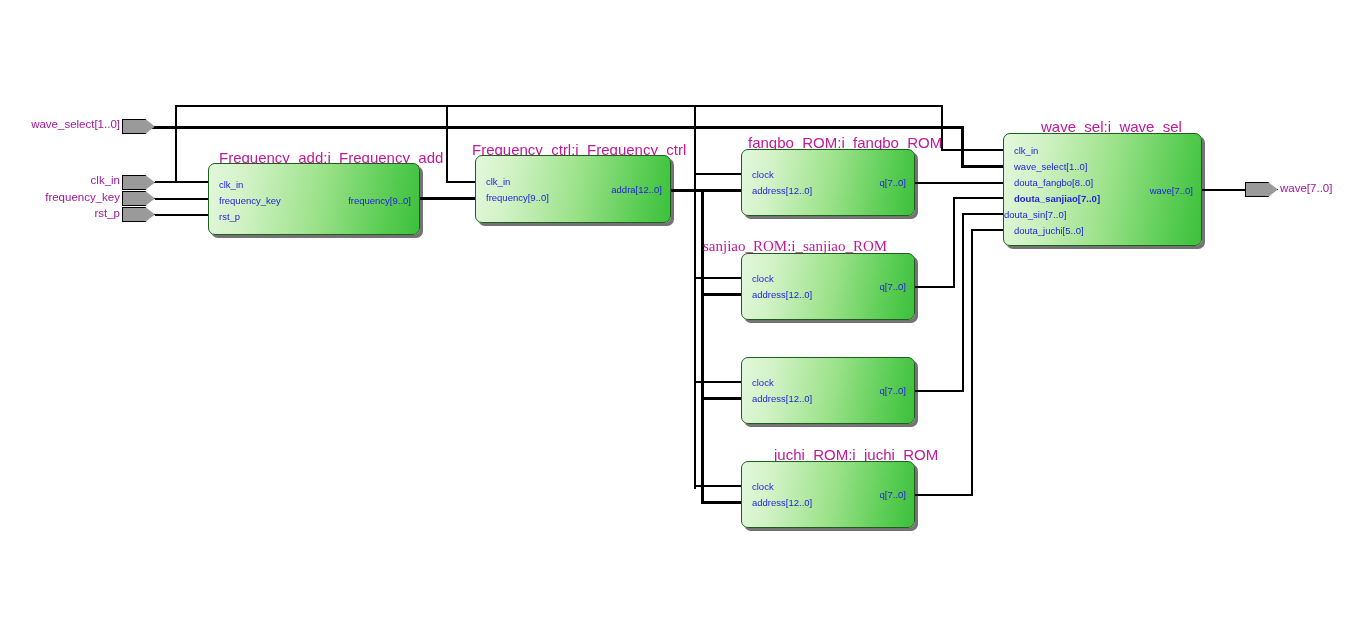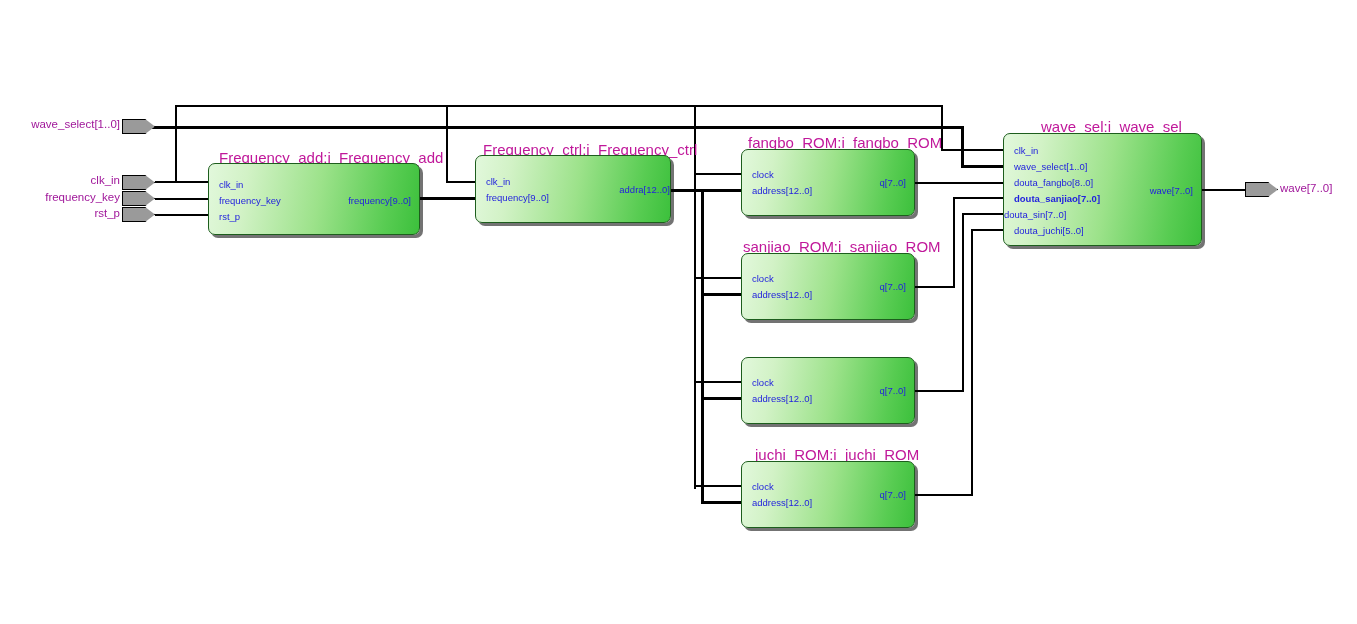--- a/index.html
+++ b/index.html
@@ -129,49 +129,49 @@
   <div class="port-label" style="left:1280px;top:182px;">wave[7..0]</div>
 
   <div class="block-title" style="left:219px;top:149px;">Frequency_add:i_Frequency_add</div>
   <div class="block" style="left:208px;top:163px;width:212px;height:72px;">
     <span class="pin" style="left:10px;top:16px;">clk_in</span>
     <span class="pin" style="left:10px;top:32px;">frequency_key</span>
     <span class="pin" style="left:10px;top:48px;">rst_p</span>
     <span class="pin out" style="right:8px;top:32px;">frequency[9..0]</span>
   </div>
 
-  <div class="block-title" style="left:483px;top:141px;">Frequency_ctrl:i_Frequency_ctrl</div>
+  <div class="block-title" style="left:472px;top:141px;">Frequency_ctrl:i_Frequency_ctrl</div>
   <div class="block" style="left:475px;top:155px;width:196px;height:68px;">
     <span class="pin" style="left:10px;top:21px;">clk_in</span>
     <span class="pin" style="left:10px;top:37px;">frequency[9..0]</span>
-    <span class="pin out" style="right:0;top:29px;">addra[12..0]</span>
+    <span class="pin out" style="right:8px;top:29px;">addra[12..0]</span>
   </div>
 
   <div class="block-title" style="left:748px;top:134px;">fangbo_ROM:i_fangbo_ROM</div>
   <div class="block" style="left:741px;top:149px;width:174px;height:67px;">
     <span class="pin" style="left:10px;top:20px;">clock</span>
     <span class="pin" style="left:10px;top:36px;">address[12..0]</span>
     <span class="pin out" style="right:8px;top:28px;">q[7..0]</span>
   </div>
 
-  <div class="block-title" style="left:743px;top:238px;">sanjiao_ROM:i_sanjiao_ROM</div>
+  <div class="block-title" style="left:703px;top:238px;font-family:Liberation Serif, serif;">sanjiao_ROM:i_sanjiao_ROM</div>
   <div class="block" style="left:741px;top:253px;width:174px;height:67px;">
     <span class="pin" style="left:10px;top:20px;">clock</span>
     <span class="pin" style="left:10px;top:36px;">address[12..0]</span>
     <span class="pin out" style="right:8px;top:28px;">q[7..0]</span>
   </div>
 
   <div class="block-title" style="left:764px;top:362px;">sin_ROM:i_sin_ROM</div>
   <div class="block" style="left:741px;top:357px;width:174px;height:67px;">
     <span class="pin" style="left:10px;top:20px;">clock</span>
     <span class="pin" style="left:10px;top:36px;">address[12..0]</span>
     <span class="pin out" style="right:8px;top:28px;">q[7..0]</span>
   </div>
 
-  <div class="block-title" style="left:755px;top:446px;">juchi_ROM:i_juchi_ROM</div>
+  <div class="block-title" style="left:774px;top:446px;">juchi_ROM:i_juchi_ROM</div>
   <div class="block" style="left:741px;top:461px;width:174px;height:67px;">
     <span class="pin" style="left:10px;top:20px;">clock</span>
     <span class="pin" style="left:10px;top:36px;">address[12..0]</span>
     <span class="pin out" style="right:8px;top:28px;">q[7..0]</span>
   </div>
 
   <div class="block-title" style="left:1041px;top:118px;">wave_sel:i_wave_sel</div>
   <div class="block" style="left:1003px;top:133px;width:199px;height:113px;">
     <span class="pin" style="left:10px;top:12px;">clk_in</span>
     <span class="pin" style="left:10px;top:28px;">wave_select[1..0]</span>

